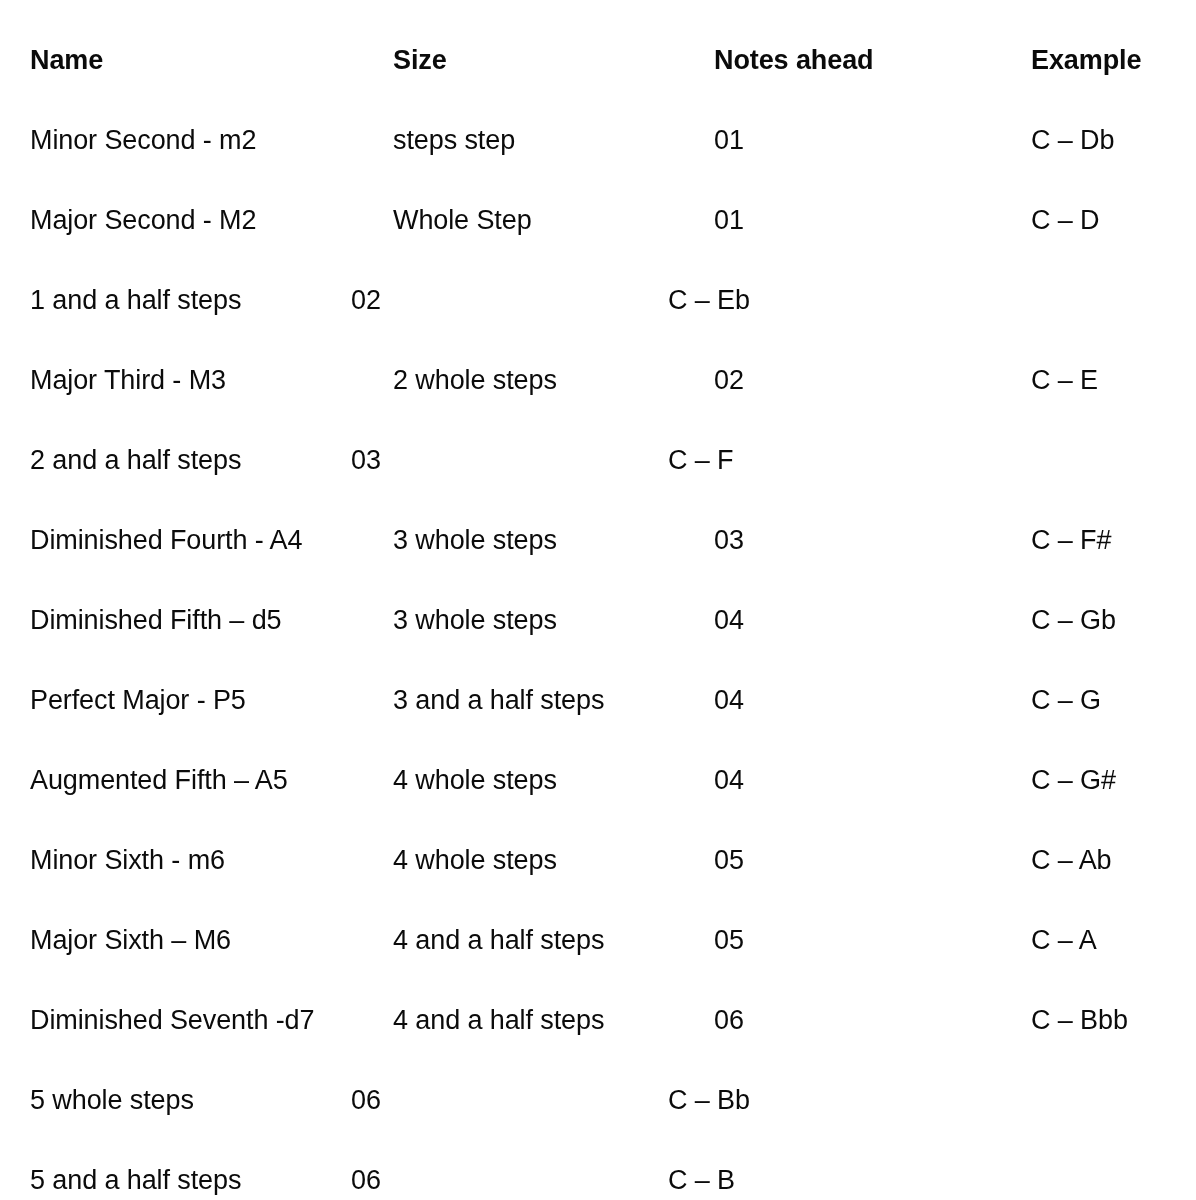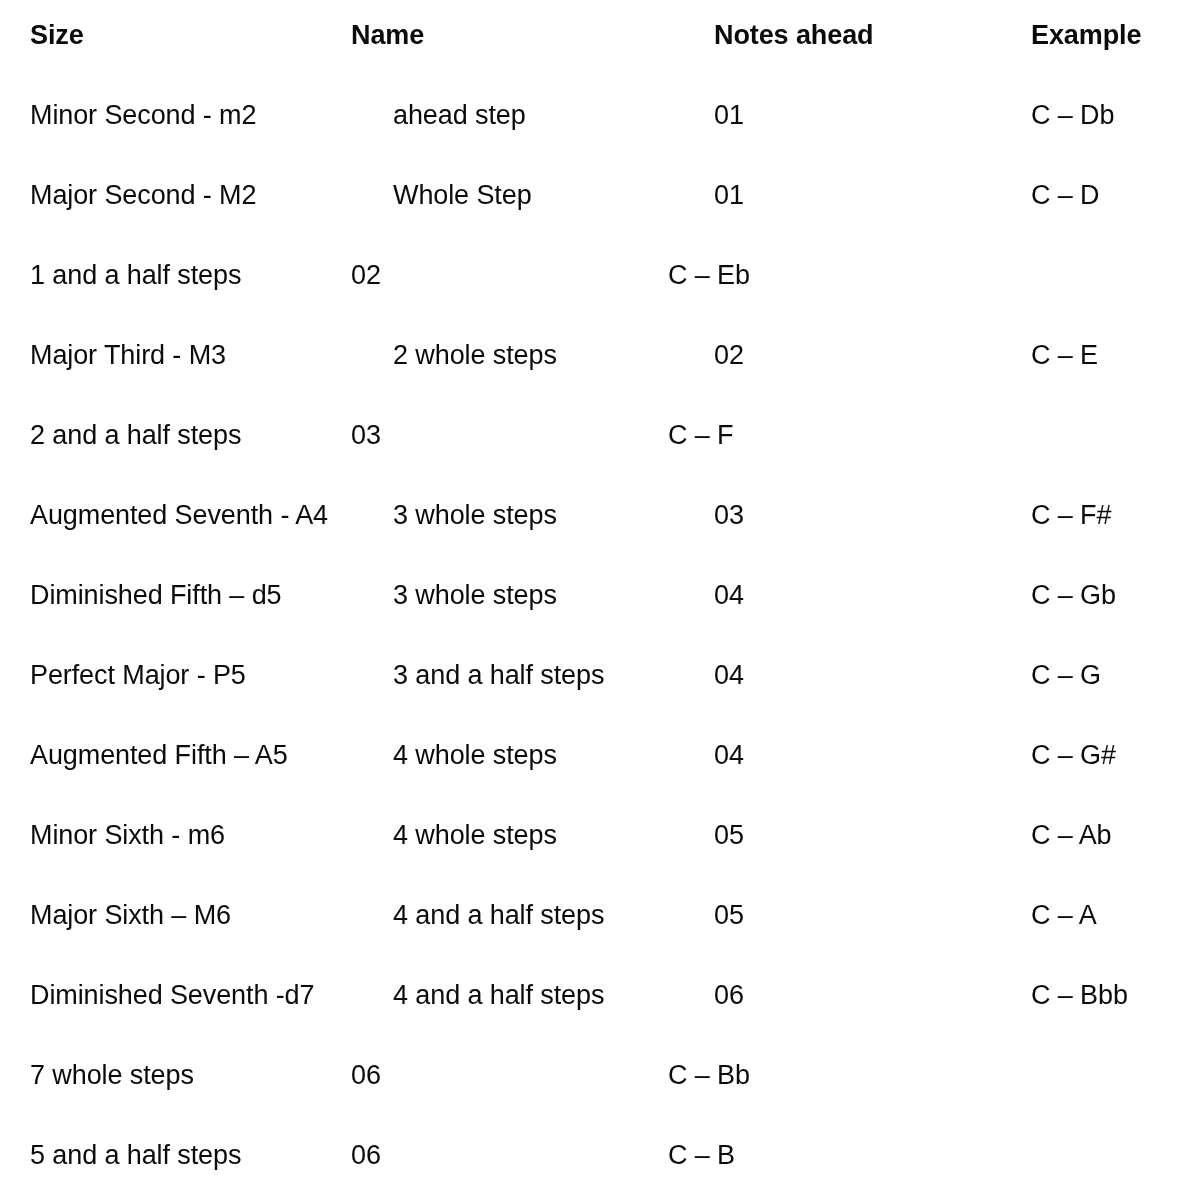--- a/index.html
+++ b/index.html
@@ -37,41 +37,41 @@
     font-size: 27px;
     line-height: 34px;
     letter-spacing: -0.1px;
     white-space: nowrap;
     color: #0b0b0b;
   }
 
   .col-name    { width: 363px; flex: 0 0 363px; }
   .col-size    { width: 321px; flex: 0 0 321px; }
   .col-notes   { width: 317px; flex: 0 0 317px; }
-  .col-example { width: 165px; flex: 0 0 165px; }
+  .col-example { width: 165px; flex: 0 0 165px; margin-top: 25px; }
 
   .header-row .cell {
     font-weight: bold;
   }
 </style>
 </head>
 <body>
 
 <div id="interval-table">
 
   <div class="row header-row">
+    <div class="cell col-name">Name</div>
     <div class="cell col-size">Size</div>
-    <div class="cell col-name">Name</div>
     <div class="cell col-notes">Notes ahead</div>
     <div class="cell col-example">Example</div>
   </div>
 
   <div class="row">
     <div class="cell col-name">Minor Second - m2</div>
-    <div class="cell col-size">ahead step</div>
+    <div class="cell col-size">steps step</div>
     <div class="cell col-notes">01</div>
     <div class="cell col-example">C – Db</div>
   </div>
 
   <div class="row">
     <div class="cell col-name">Major Second - M2</div>
     <div class="cell col-size">Whole Step</div>
     <div class="cell col-notes">01</div>
     <div class="cell col-example">C – D</div>
   </div>
@@ -89,21 +89,21 @@
     <div class="cell col-example">C – E</div>
   </div>
 
   <div class="row">
     <div class="cell col-size">2 and a half steps</div>
     <div class="cell col-notes">03</div>
     <div class="cell col-example">C – F</div>
   </div>
 
   <div class="row">
-    <div class="cell col-name">Augmented Seventh - A4</div>
+    <div class="cell col-name">Diminished Fourth - A4</div>
     <div class="cell col-size">3 whole steps</div>
     <div class="cell col-notes">03</div>
     <div class="cell col-example">C – F#</div>
   </div>
 
   <div class="row">
     <div class="cell col-name">Diminished Fifth – d5</div>
     <div class="cell col-size">3 whole steps</div>
     <div class="cell col-notes">04</div>
     <div class="cell col-example">C – Gb</div>
@@ -138,21 +138,21 @@
   </div>
 
   <div class="row">
     <div class="cell col-name">Diminished Seventh -d7</div>
     <div class="cell col-size">4 and a half steps</div>
     <div class="cell col-notes">06</div>
     <div class="cell col-example">C – Bbb</div>
   </div>
 
   <div class="row">
-    <div class="cell col-size">7 whole steps</div>
+    <div class="cell col-size">5 whole steps</div>
     <div class="cell col-notes">06</div>
     <div class="cell col-example">C – Bb</div>
   </div>
 
   <div class="row">
     <div class="cell col-size">5 and a half steps</div>
     <div class="cell col-notes">06</div>
     <div class="cell col-example">C – B</div>
   </div>
 

